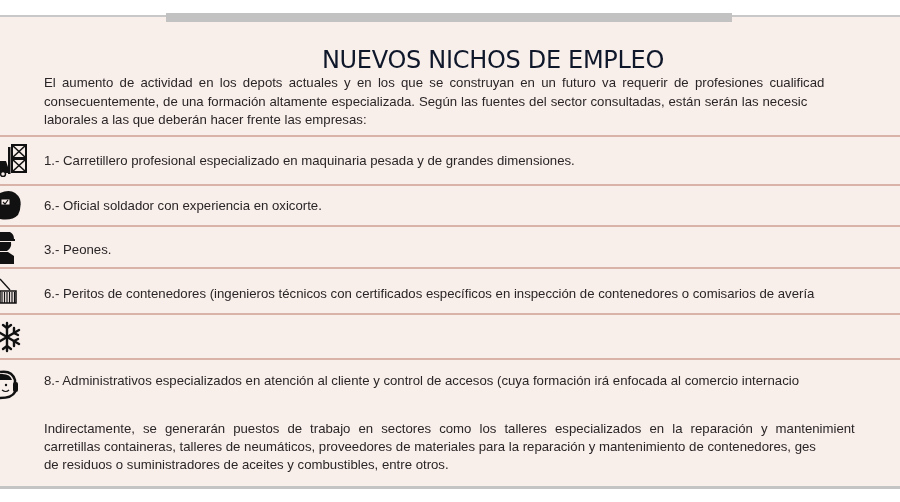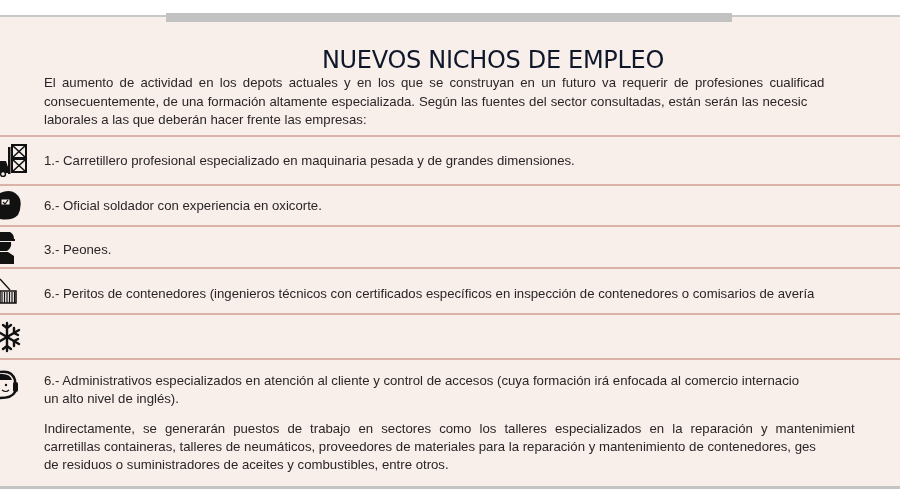--- a/index.html
+++ b/index.html
@@ -139,22 +139,21 @@
 <div class="sep" style="top:358px"></div>
 
 <div class="row" style="top:360px;height:56px">
   <svg class="icon" style="top:8px" viewBox="0 0 30 34">
     <path d="M0 4 Q12 2 15 12 L15 24 Q12 30 0 30" fill="none" stroke="#111" stroke-width="2.5"></path>
     <path d="M0 6 Q10 5 12 12 L0 12 Z" fill="#111"></path>
     <circle cx="6" cy="17" r="1.2" fill="#111"></circle>
     <path d="M2 22 Q6 25 9 22" stroke="#111" stroke-width="1.2" fill="none"></path>
     <rect x="13" y="14" width="5" height="10" rx="2" fill="#111"></rect>
   </svg>
-  <div class="row-text" style="top:12px">6.- Administrativos especializados en atención al cliente y control de accesos (cuya formación irá enfocada al comercio internacio</div>
-  <div class="row-text" style="top:30px">un alto nivel de inglés).</div>
+  <div class="row-text" style="top:12px">8.- Administrativos especializados en atención al cliente y control de accesos (cuya formación irá enfocada al comercio internacio</div>
 </div>
 
 <div class="outro">
   <div class="just">Indirectamente, se generarán puestos de trabajo en sectores como los talleres especializados en la reparación y mantenimient</div>
   <div>carretillas containeras, talleres de neumáticos, proveedores de materiales para la reparación y mantenimiento de contenedores, ges</div>
   <div>de residuos o suministradores de aceites y combustibles, entre otros.</div>
 </div>
 
 <div class="bottom-rule"></div>
 

